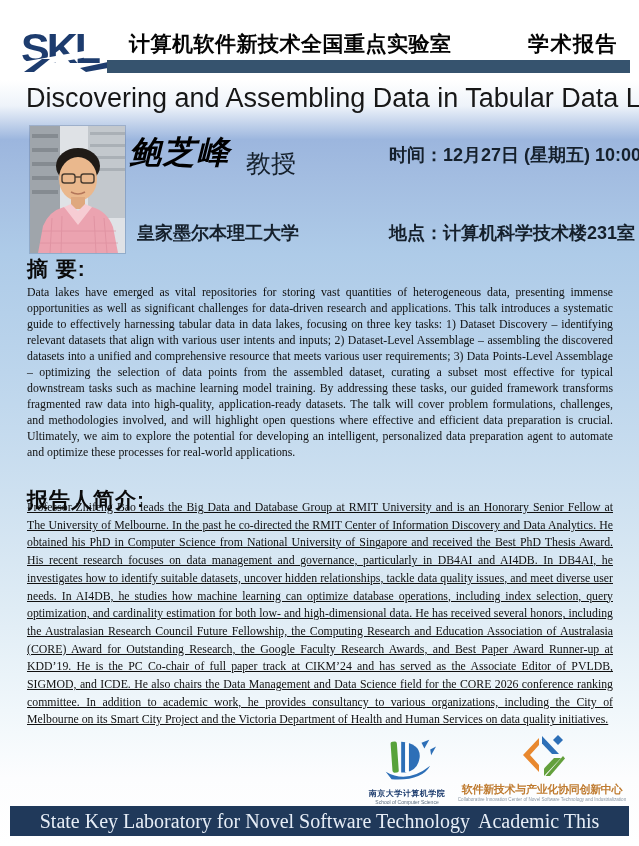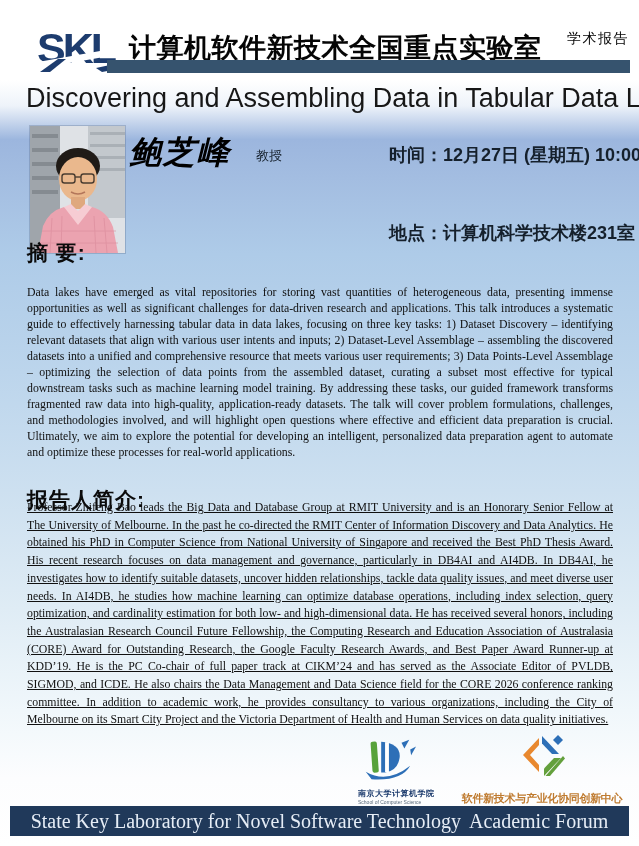--- a/index.html
+++ b/index.html
@@ -5,43 +5,43 @@
   html,body{margin:0;padding:0;}
   #page{
     position:relative; width:639px; height:846px; overflow:hidden;
     font-family:"Liberation Sans",sans-serif;
     background:linear-gradient(180deg,
       #ffffff 0%, #ffffff 9.5%, #eef3fa 12.5%, #9cb6de 16.5%,
       #a3bde1 21%, #aecbe8 30%, #bcd5ec 44%, #cde0f0 58%,
       #dfecf5 72%, #f0f7fb 84%, #fcfdfe 92%, #ffffff 100%);
   }
   
-  .skl-logo{position:absolute;left:22px;top:26px;width:86px;height:48px;margin-left:16px;}
-  .lab-name{position:absolute;left:129px;top:30px;font-size:27px;font-weight:bold;color:#050505;letter-spacing:0.5px;white-space:nowrap;}
-  .forum-tag{position:absolute;right:10px;top:30px;font-size:14px;font-weight:normal;color:#050505;letter-spacing:1.5px;white-space:nowrap;}
+  .skl-logo{position:absolute;left:22px;top:26px;width:86px;height:48px;}
+  .lab-name{position:absolute;left:129px;top:30px;font-size:21px;font-weight:bold;color:#050505;letter-spacing:0.5px;white-space:nowrap;}
+  .forum-tag{position:absolute;right:21px;top:30px;font-size:21px;font-weight:bold;color:#050505;letter-spacing:1.5px;white-space:nowrap;}
   .header-bar{position:absolute;left:107px;top:60px;width:523px;height:13px;background:#36536e;}
   .page-title{position:absolute;left:26px;top:83px;width:600px;font-size:27px;color:#171717;white-space:nowrap;}
   
   .speaker-photo{position:absolute;left:30px;top:126px;width:95px;height:127px;box-shadow:0 0 0 1px rgba(60,80,110,.25);}
   .speaker-name{position:absolute;left:129px;top:131px;font-family:"DejaVu Serif",serif;font-style:italic;font-weight:bold;font-size:32px;color:#000;letter-spacing:2px;white-space:nowrap;}
-  .speaker-honorific{position:absolute;left:256px;top:147px;font-size:13px;color:#15202c;white-space:nowrap;}
+  .speaker-honorific{position:absolute;left:246px;top:147px;font-size:25px;color:#15202c;white-space:nowrap;}
   .info-time{position:absolute;left:389px;top:143px;font-size:18px;font-weight:bold;color:#15202c;white-space:nowrap;}
   .speaker-affiliation{position:absolute;left:137px;top:221px;font-size:18px;font-weight:bold;color:#15202c;white-space:nowrap;}
   .info-location{position:absolute;left:389px;top:221px;font-size:18px;font-weight:bold;color:#15202c;white-space:nowrap;}
   
-  .abstract-heading{position:absolute;left:27px;top:239px;font-size:21px;font-weight:bold;color:#0b0b0b;letter-spacing:1px;}
+  .abstract-heading{position:absolute;left:27px;top:255px;font-size:21px;font-weight:bold;color:#0b0b0b;letter-spacing:1px;}
   .abstract-body{position:absolute;left:27px;top:284px;width:586px;font-family:"Liberation Serif",serif;font-size:11.8px;line-height:16px;text-align:justify;color:#101010;}
   .bio-heading{position:absolute;left:27px;top:470px;font-size:21px;font-weight:bold;color:#0b0b0b;letter-spacing:1px;margin-top:16px;}
   .bio-body{position:absolute;left:27px;top:499px;width:586px;font-family:"Liberation Serif",serif;font-size:11.8px;line-height:17.7px;text-align:justify;color:#101010;text-decoration:underline;}
   
-  .logo-nju{position:absolute;left:358px;top:739px;width:98px;text-align:left;}
+  .logo-nju{position:absolute;left:358px;top:739px;width:98px;text-align:center;}
   .logo-nju .cn{display:block;font-size:8px;font-weight:bold;color:#1d3c6e;letter-spacing:0.5px;margin-top:1px;}
   .logo-nju .en{display:block;font-size:5px;color:#5a6b7c;}
   .logo-cic{position:absolute;left:448px;top:735px;width:188px;text-align:center;}
-  .logo-cic .cn{display:block;font-size:11px;font-weight:bold;color:#bf7b30;letter-spacing:-0.3px;margin-top:10px;white-space:nowrap;}
+  .logo-cic .cn{display:block;font-size:11px;font-weight:bold;color:#bf7b30;letter-spacing:-0.3px;margin-top:1px;white-space:nowrap;}
   .logo-cic .en{display:block;font-size:4.6px;color:#8a97a4;white-space:nowrap;}
   
   .footer-bar{position:absolute;left:10px;top:806px;width:619px;height:30px;background:#20395a;
     display:flex;align-items:center;justify-content:center;gap:8px;
     font-family:"Liberation Serif",serif;font-size:20px;color:#e6edf6;}
 </style>
 </head>
 <body>
 
 <div id="page">
@@ -90,20 +90,21 @@
         <line x1="64" y1="90" x2="66" y2="127"></line>
           <line x1="74" y1="92" x2="77" y2="127"></line>
         <line x1="12" y1="105" x2="86" y2="105"></line>
           <line x1="10" y1="117" x2="88" y2="117"></line>
       </g>
     </svg>
   </div>
   <div class="speaker-name">鲍芝峰</div>
   <div class="speaker-honorific">教授</div>
   <div class="info-time">时间：12月27日 (星期五) 10:00</div>
+  <div class="speaker-affiliation">皇家墨尔本理工大学</div>
   <div class="info-location">地点：计算机科学技术楼231室</div>
 
   <div class="abstract-heading">摘 要:</div>
   <div class="abstract-body">Data lakes have emerged as vital repositories for storing vast quantities of heterogeneous data, presenting immense opportunities as well as significant challenges for data-driven research and applications. This talk introduces a systematic guide to effectively harnessing tabular data in data lakes, focusing on three key tasks: 1) Dataset Discovery – identifying relevant datasets that align with various user intents and inputs; 2) Dataset-Level Assemblage – assembling the discovered datasets into a unified and comprehensive resource that meets various user requirements; 3) Data Points-Level Assemblage – optimizing the selection of data points from the assembled dataset, curating a subset most effective for typical downstream tasks such as machine learning model training. By addressing these tasks, our guided framework transforms fragmented raw data into high-quality, application-ready datasets. The talk will cover problem formulations, challenges, and methodologies involved, and will highlight open questions where effective and efficient data preparation is crucial. Ultimately, we aim to explore the potential for developing an intelligent, personalized data preparation agent to automate and optimize these processes for real-world applications.</div>
 
   <div class="bio-heading">报告人简介:</div>
   <div class="bio-body">Professor Zhifeng Bao leads the Big Data and Database Group at RMIT University and is an Honorary Senior Fellow at The University of Melbourne. In the past he co-directed the RMIT Center of Information Discovery and Data Analytics. He obtained his PhD in Computer Science from National University of Singapore and received the Best PhD Thesis Award. His recent research focuses on data management and governance, particularly in DB4AI and AI4DB. In DB4AI, he investigates how to identify suitable datasets, uncover hidden relationships, tackle data quality issues, and meet diverse user needs. In AI4DB, he studies how machine learning can optimize database operations, including index selection, query optimization, and cardinality estimation for both low- and high-dimensional data. He has received several honors, including the Australasian Research Council Future Fellowship, the Computing Research and Education Association of Australasia (CORE) Award for Outstanding Research, the Google Faculty Research Awards, and Best Paper Award Runner-up at KDD’19. He is the PC Co-chair of full paper track at CIKM’24 and has served as the Associate Editor of PVLDB, SIGMOD, and ICDE. He also chairs the Data Management and Data Science field for the CORE 2026 conference ranking committee. In addition to academic work, he provides consultancy to various organizations, including the City of Melbourne on its Smart City Project and the Victoria Department of Health and Human Services on data quality initiatives.</div>
 
   <div class="logo-nju">
     <svg width="58" height="44" viewBox="0 0 60 44">
@@ -125,16 +126,16 @@
       <polygon points="39,0 44,5 39,10 34,5" fill="#2d6fb7"></polygon>
       <path d="M25 41 L42 23 L35 23 L25 33.5 Z" fill="#63a03c"></path>
       <path d="M44 21 L46 23.5 L31 41 L26.5 41 Z" fill="#63a03c"></path>
     </svg>
     <span class="cn">软件新技术与产业化协同创新中心</span>
     <span class="en">Collaborative Innovation Center of Novel Software Technology and Industrialization</span>
   </div>
 
   <div class="footer-bar">
     <span>State Key Laboratory for Novel Software Technology</span>
-    <span>Academic Forum</span>
+    <span>Academic This</span>
   </div>
 
 </div>
 
 </body></html>

